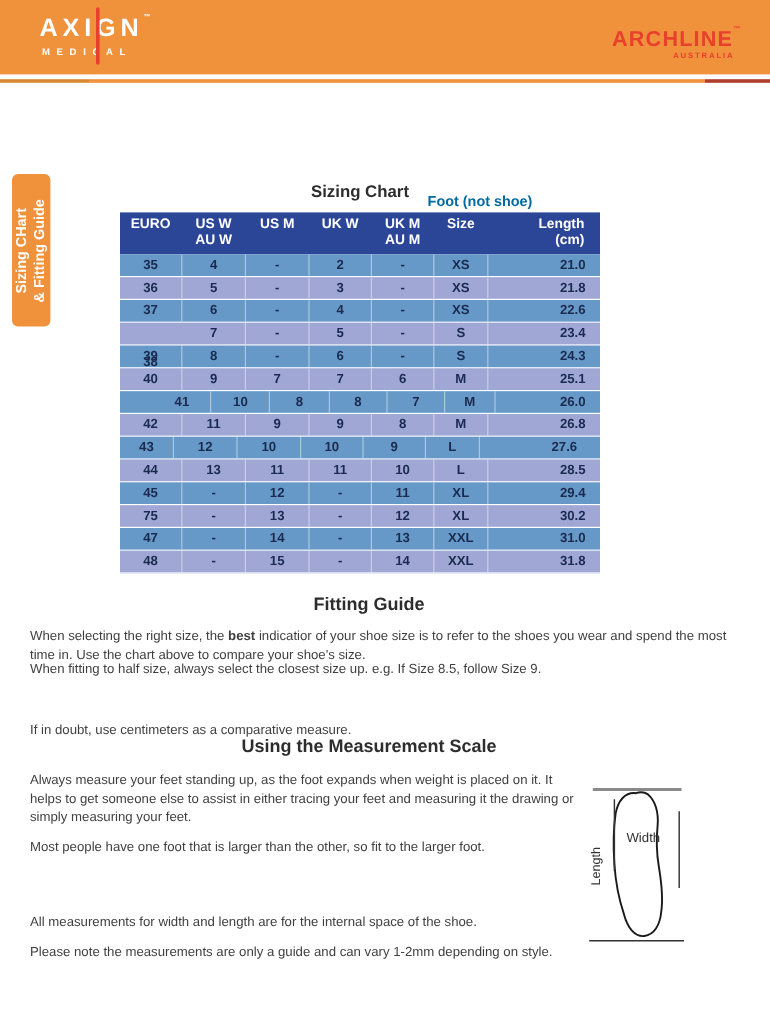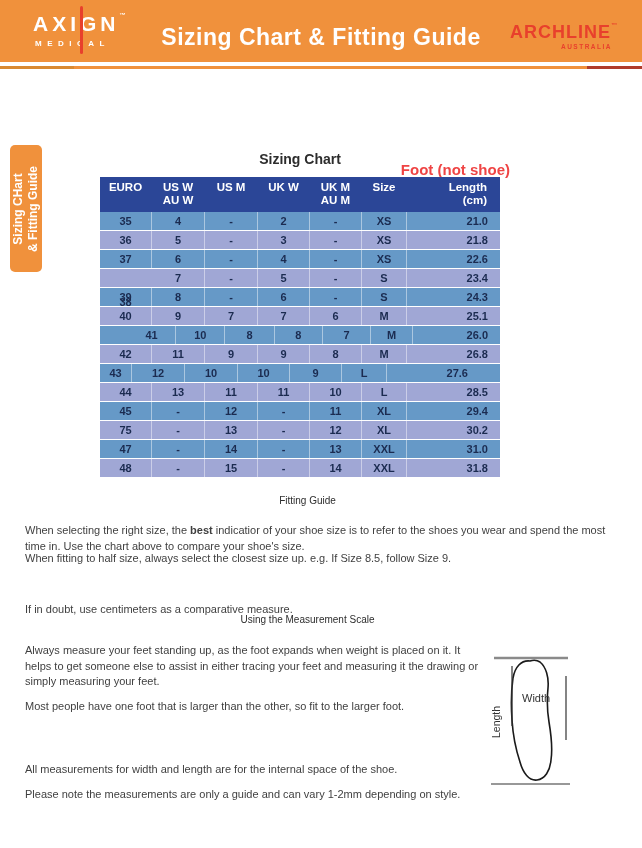--- a/index.html
+++ b/index.html
@@ -39,22 +39,22 @@
   .side-tab-text {
     transform:rotate(-90deg); white-space:nowrap; text-align:center;
     color:#fff; font-weight:bold; font-size:12px; line-height:15px;
   }
   
   .chart-title {
     position:absolute; left:100px; top:151px; width:400px; text-align:center;
     font-size:14px; font-weight:bold; color:#2d2d2d;
   }
   .foot-note {
-    position:absolute; left:290px; top:161px; width:220px; text-align:right;
-    font-size:15px; font-weight:bold; color:#ef4444;
+    position:absolute; left:290px; top:161px; width:220px; text-align:center;
+    font-size:12px; font-weight:bold; color:#0369a1;
   }
   .sizing-table { position:absolute; left:100px; top:177px; width:400px; }
   .thead {
     display:flex; height:35px; background:var(--navy,#2B4697);
     color:#fff; font-weight:bold; font-size:11.5px;
   }
   .hcell {
     display:flex; flex-direction:column; align-items:center; justify-content:flex-start;
     padding-top:4px; line-height:13px; border-right:1px solid rgba(255,255,255,0.0);
   }
@@ -64,37 +64,36 @@
   .trow.alt  { background:var(--row-lavender,#A0A7D5); }
   .tcell {
     display:flex; align-items:center; justify-content:center;
     font-size:11px; font-weight:bold; color:var(--cell-text,#1B2B50);
     border-right:1px solid rgba(255,255,255,0.45);
   }
   .tcell.last { justify-content:flex-end; padding-right:12px; border-right:none; }
   
   .sec-heading {
     position:absolute; left:25px; width:565px; text-align:center;
-    font-size:10px; font-weight:normal; color:#2d2d2d;
+    font-size:15px; font-weight:bold; color:#2d2d2d;
   }
   .para { position:absolute; left:25px; font-size:11px; line-height:15.5px; color:#3f3f3f; }
   .bold { font-weight:bold; }
   
   .foot-diagram { position:absolute; left:486px; top:648px; }
 </style>
 </head>
 <body>
 
 <div class="header">
   <div class="axign">
     <div class="axign-name"><span>AXIGN</span><span class="axign-tm">™</span></div>
     <div class="axign-sub">MEDICAL</div>
   </div>
   <div class="axign-line"></div>
-  <div class="header-title">Sizing Chart &amp; Fitting Guide</div>
   <div class="archline">
     <div class="arch-name"><span>ARCHLINE</span><span class="arch-tm">™</span></div>
     <div class="arch-sub">AUSTRALIA</div>
   </div>
 </div>
 <div class="divider"></div>
 
 <div class="side-tab">
   <div class="side-tab-text">
     <div>Sizing CHart</div>
@@ -197,21 +196,21 @@
     <div class="trow alt">
       <div class="tcell" style="width: 52px;">42</div>
       <div class="tcell" style="width: 53px;">11</div>
       <div class="tcell" style="width: 53px;">9</div>
       <div class="tcell" style="width: 52px;">9</div>
       <div class="tcell" style="width: 52px;">8</div>
       <div class="tcell" style="width: 45px;">M</div>
       <div class="tcell last" style="width: 93px;">26.8</div>
     </div>
     <div class="trow base">
-      <div class="tcell" style="width: 32px;">43</div>
+      <div class="tcell" style="width: 45px;">43</div>
       <div class="tcell" style="width: 53px;">12</div>
       <div class="tcell" style="width: 53px;">10</div>
       <div class="tcell" style="width: 52px;">10</div>
       <div class="tcell" style="width: 52px;">9</div>
       <div class="tcell" style="width: 45px;">L</div>
       <div class="tcell last" style="width: 93px;">27.6</div>
     </div>
     <div class="trow alt">
       <div class="tcell" style="width: 52px;">44</div>
       <div class="tcell" style="width: 53px;">13</div>

